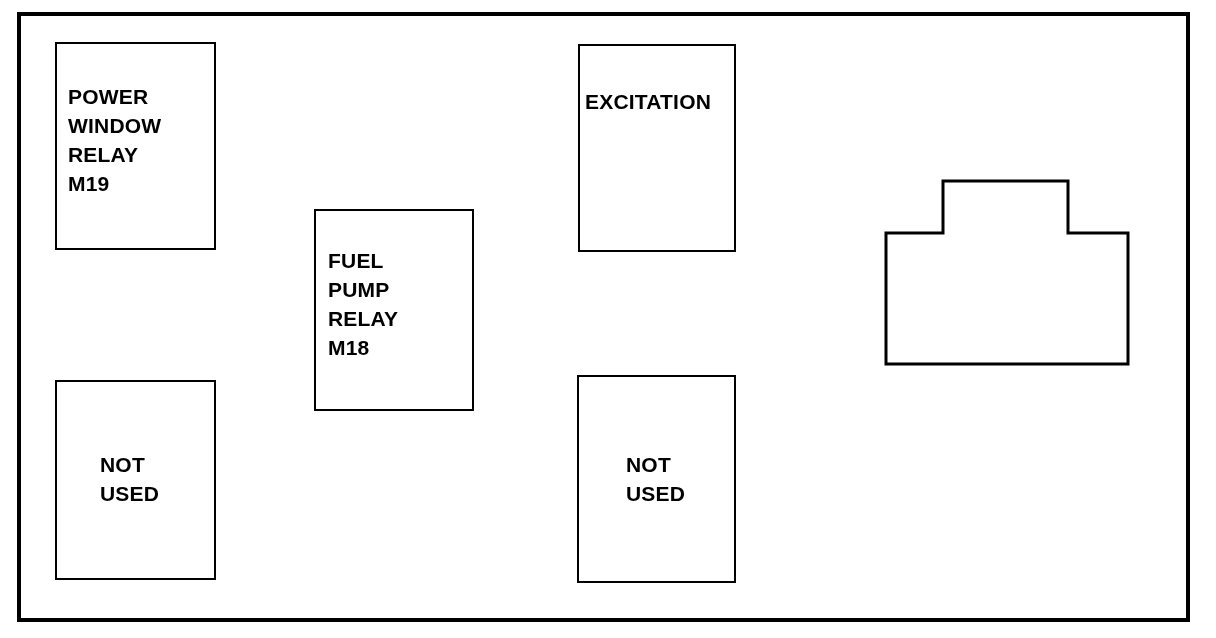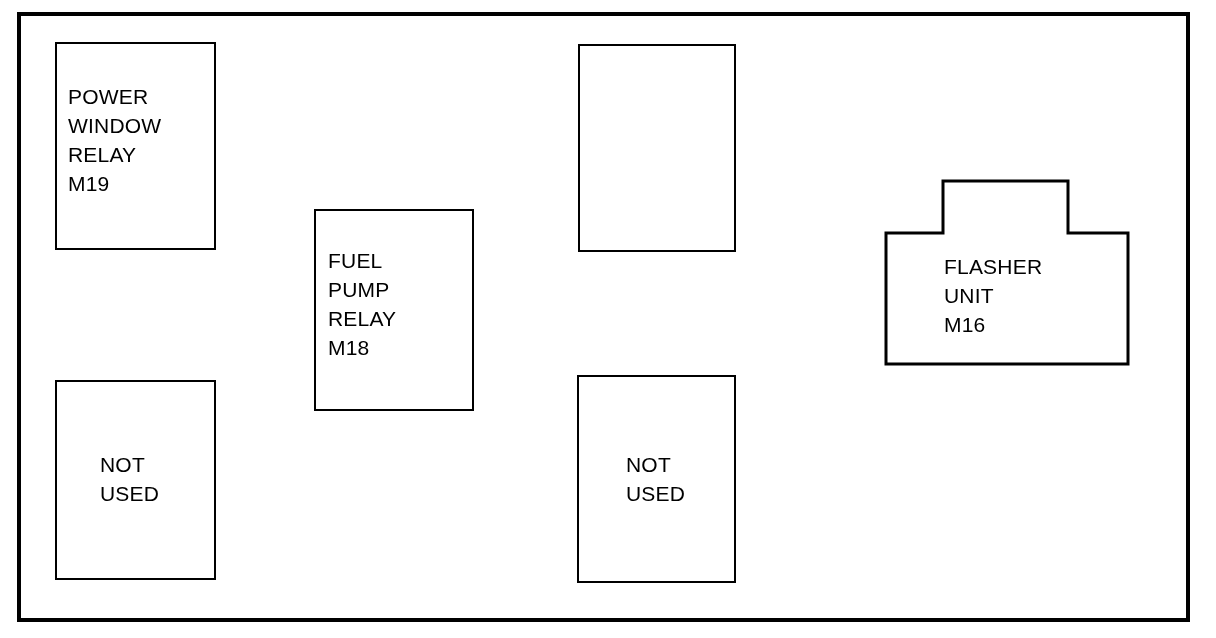--- a/index.html
+++ b/index.html
@@ -41,21 +41,21 @@
   .component {
     position: absolute;
     border: 2px solid #000000;
     box-sizing: border-box;
     background: #ffffff;
   }
 
   .component-label {
     position: absolute;
     font-family: "Liberation Sans", sans-serif;
-    font-weight: normal;
+    font-weight: bold;
     font-size: 21px;
     line-height: 29px;
     color: #000000;
     letter-spacing: 0.2px;
     white-space: nowrap;
     text-transform: uppercase;
   }
 
   .label-line {
     display: block;
@@ -134,31 +134,27 @@
   <div class="component" id="comp-fuel-pump-relay"></div>
   <div class="component-label" id="label-fuel-pump-relay">
     <span class="label-line">FUEL</span>
     <span class="label-line">PUMP</span>
     <span class="label-line">RELAY</span>
     <span class="label-line">M18</span>
   </div>
 
   <div class="component" id="comp-pre-excitation-resistor"></div>
   <div class="component-label" id="label-pre-excitation-resistor">
+    <span class="label-line">EXCITATION</span>
   </div>
 
   <div id="comp-flasher-unit">
     <svg viewBox="0 0 248 190" xmlns="http://www.w3.org/2000/svg">
       <path d="M 60 3 L 185 3 L 185 55 L 245 55 L 245 186 L 3 186 L 3 55 L 60 55 Z" fill="#ffffff" stroke="#000000" stroke-width="3" stroke-linejoin="miter"></path>
     </svg>
-  </div>
-  <div class="component-label" id="label-flasher-unit">
-    <span class="label-line">FLASHER</span>
-    <span class="label-line">UNIT</span>
-    <span class="label-line">M16</span>
   </div>
 
   <div class="component" id="comp-not-used-left"></div>
   <div class="component-label" id="label-not-used-left">
     <span class="label-line">NOT</span>
     <span class="label-line">USED</span>
   </div>
 
   <div class="component" id="comp-not-used-center"></div>
   <div class="component-label" id="label-not-used-center">

